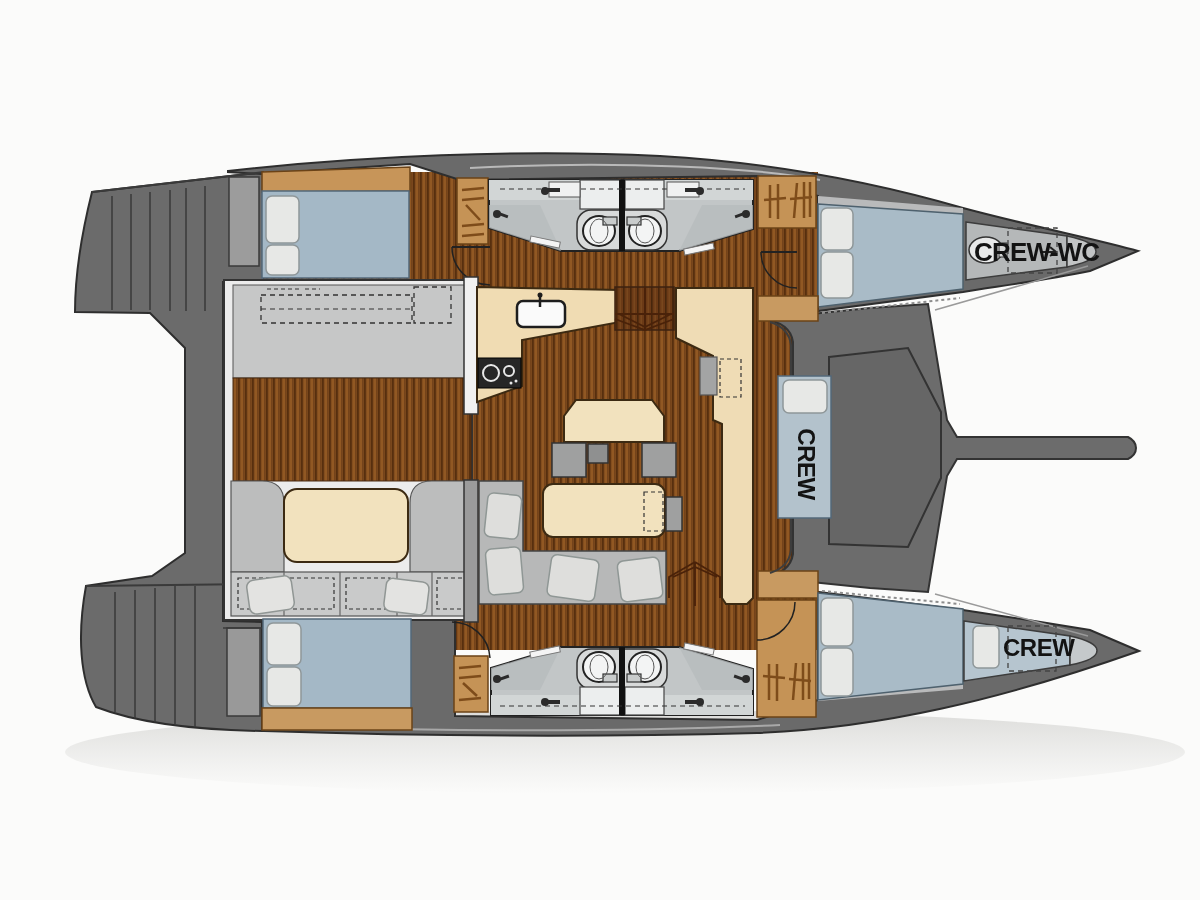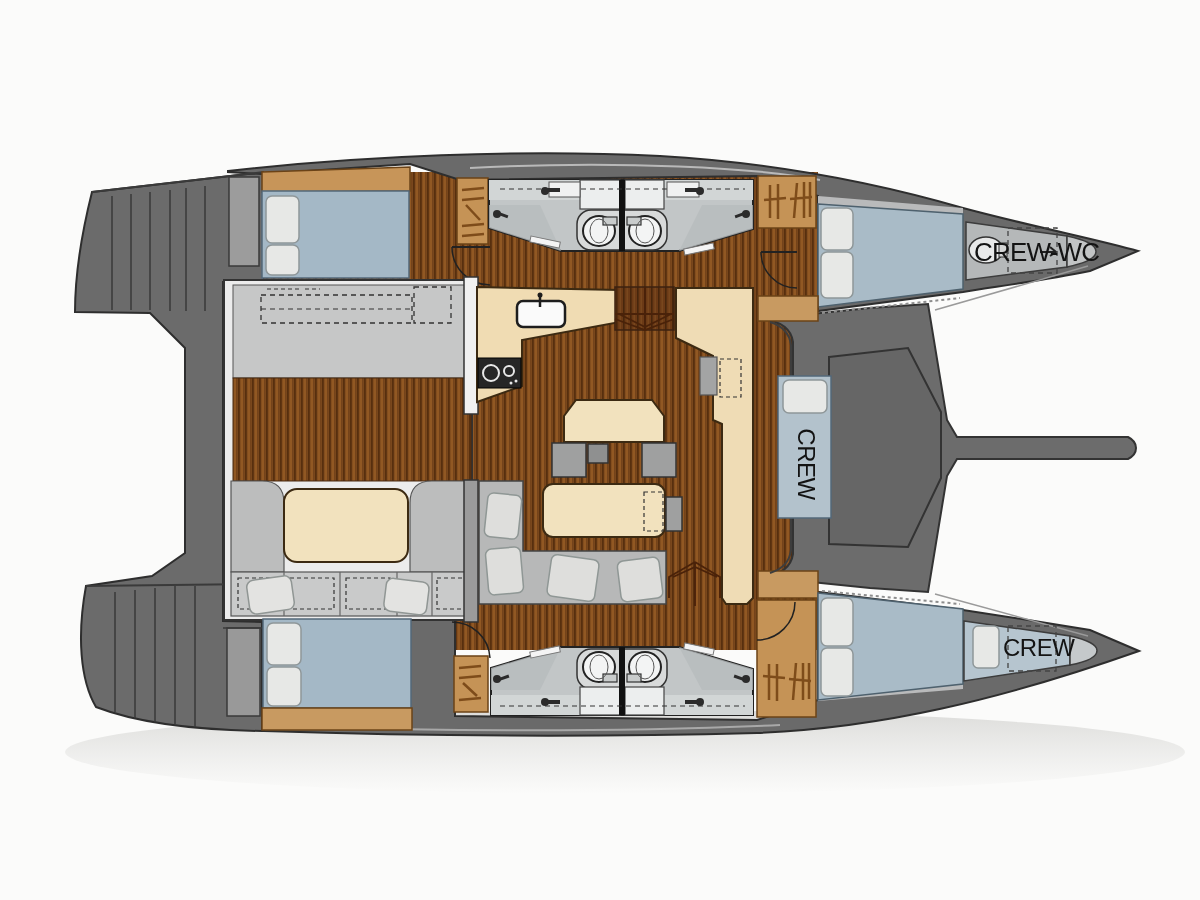--- a/index.html
+++ b/index.html
@@ -1,16 +1,16 @@
 <!DOCTYPE html>
 <html><head>
 <meta charset="utf-8">
 <style>
   html,body{margin:0;padding:0;background:#fbfbfa;}
-  .page{width:1117px;height:900px;position:relative;font-family:"Liberation Sans",sans-serif;}
+  .page{width:1117px;height:900px;position:relative;font-family:"Liberation Sans",sans-serif;font-weight:bold;}
   svg{display:block;}
 </style>
 </head>
 <body>
 <div class="page">
 <svg width="1200" height="900" viewBox="0 0 1200 900" xmlns="http://www.w3.org/2000/svg">
 <defs>
   <pattern id="wood" width="7" height="40" patternUnits="userSpaceOnUse">
     <rect width="7" height="40" fill="#834e1e"></rect>
     <rect x="0" width="1.8" height="40" fill="#572f0e"></rect>

